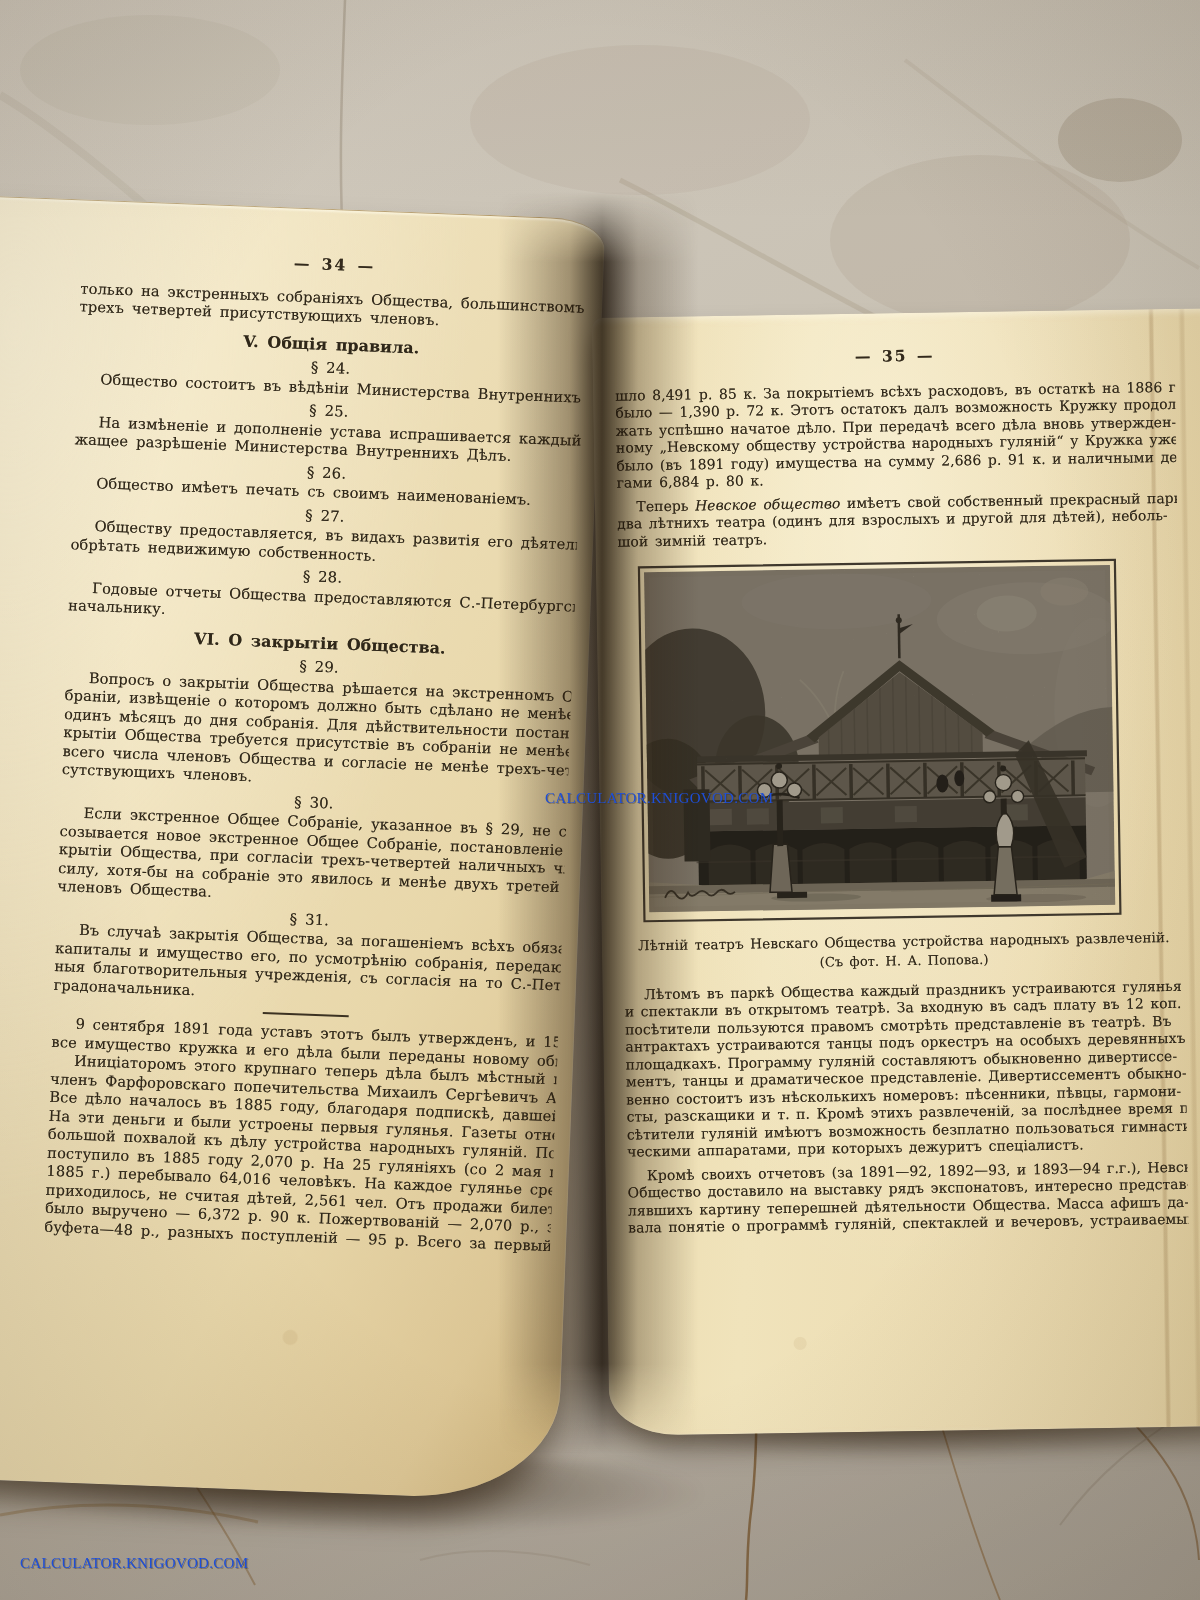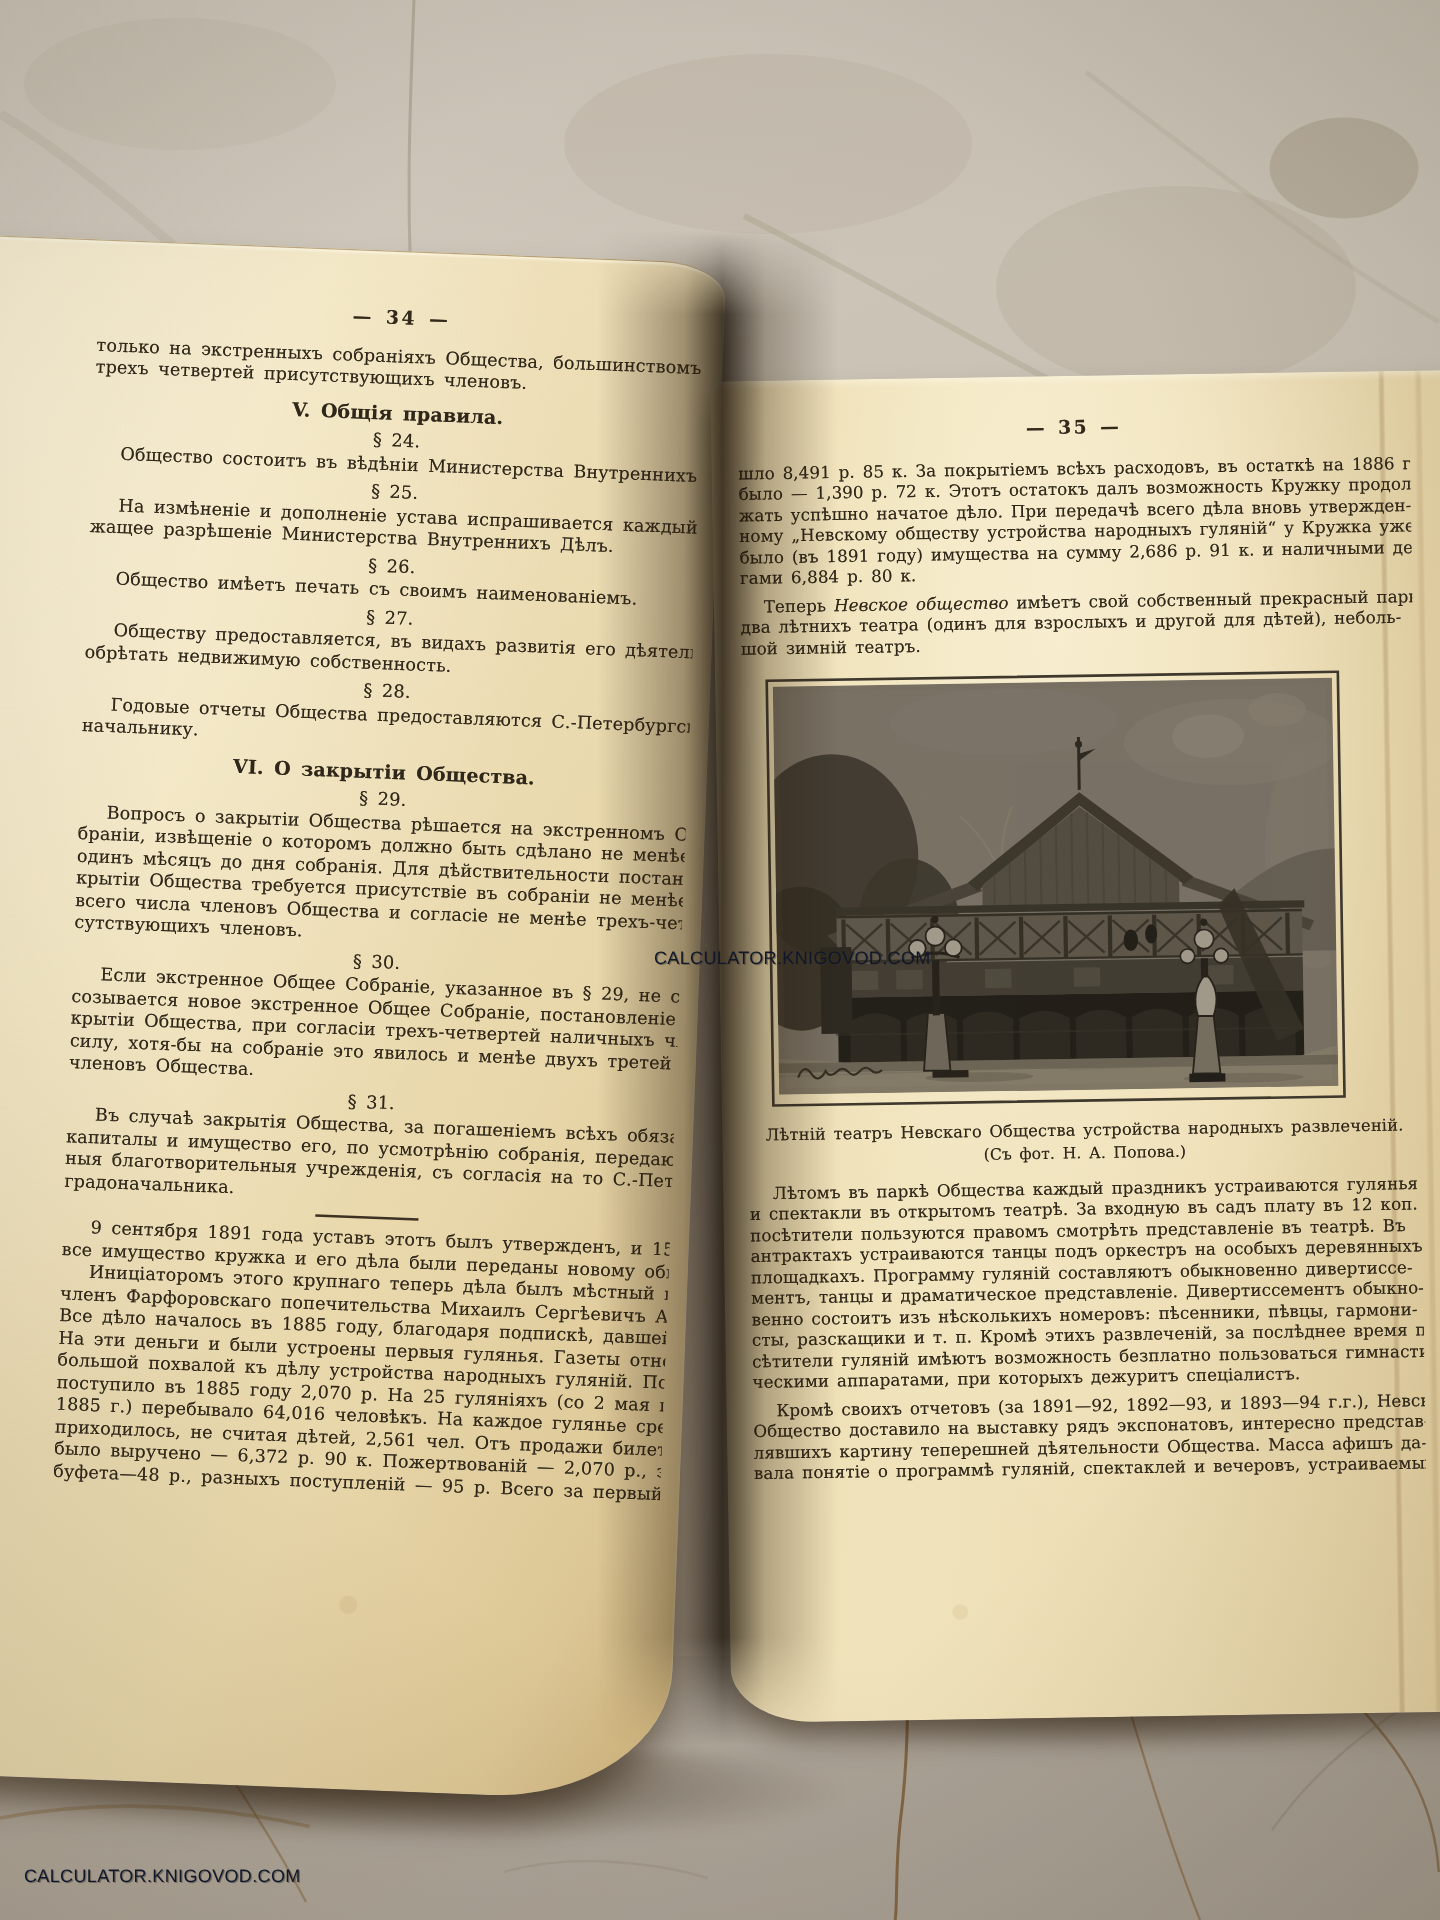--- a/index.html
+++ b/index.html
@@ -64,22 +64,22 @@
     position:absolute;left:498px;top:192px;width:200px;height:1262px;z-index:5;pointer-events:none;
     background:linear-gradient(90deg, rgba(46,30,12,0) 0%, rgba(46,30,12,.40) 36%, rgba(22,13,4,.78) 52%, rgba(46,30,12,.30) 70%, rgba(46,30,12,0) 100%);
     -webkit-mask-image:linear-gradient(180deg, transparent 0, #000 70px, #000 calc(100% - 90px), transparent 100%);
     mask-image:linear-gradient(180deg, transparent 0, #000 70px, #000 calc(100% - 90px), transparent 100%);
   }
   #photo-grade{position:absolute;inset:0;z-index:8;pointer-events:none;
     background:
       radial-gradient(ellipse at 50% 45%, rgba(0,0,0,0) 55%, rgba(60,45,25,.14) 100%),
       linear-gradient(180deg, rgba(80,65,45,.07), rgba(0,0,0,0) 14%);}
   .watermark{
-    position:absolute;z-index:9;color:#0f172a;
-    font-family:Liberation Sans, sans-serif;font-size:15px;letter-spacing:.3px;
+    position:absolute;z-index:9;color:#1d4ed8;
+    font-family:Liberation Serif, serif;font-size:15px;letter-spacing:.3px;
     text-shadow:1px 1px 0 rgba(60,50,40,.45);white-space:pre;
   }
   #wm-mid{left:545px;top:790px;}
   #wm-bottom{left:20px;top:1555px;}
 </style>
 </head>
 <body>
 
 <svg id="bg-veins" width="1200" height="1600" viewBox="0 0 1200 1600">
   <ellipse cx="640" cy="120" rx="170" ry="75" fill="#bdb3a2" opacity="0.35"></ellipse>

